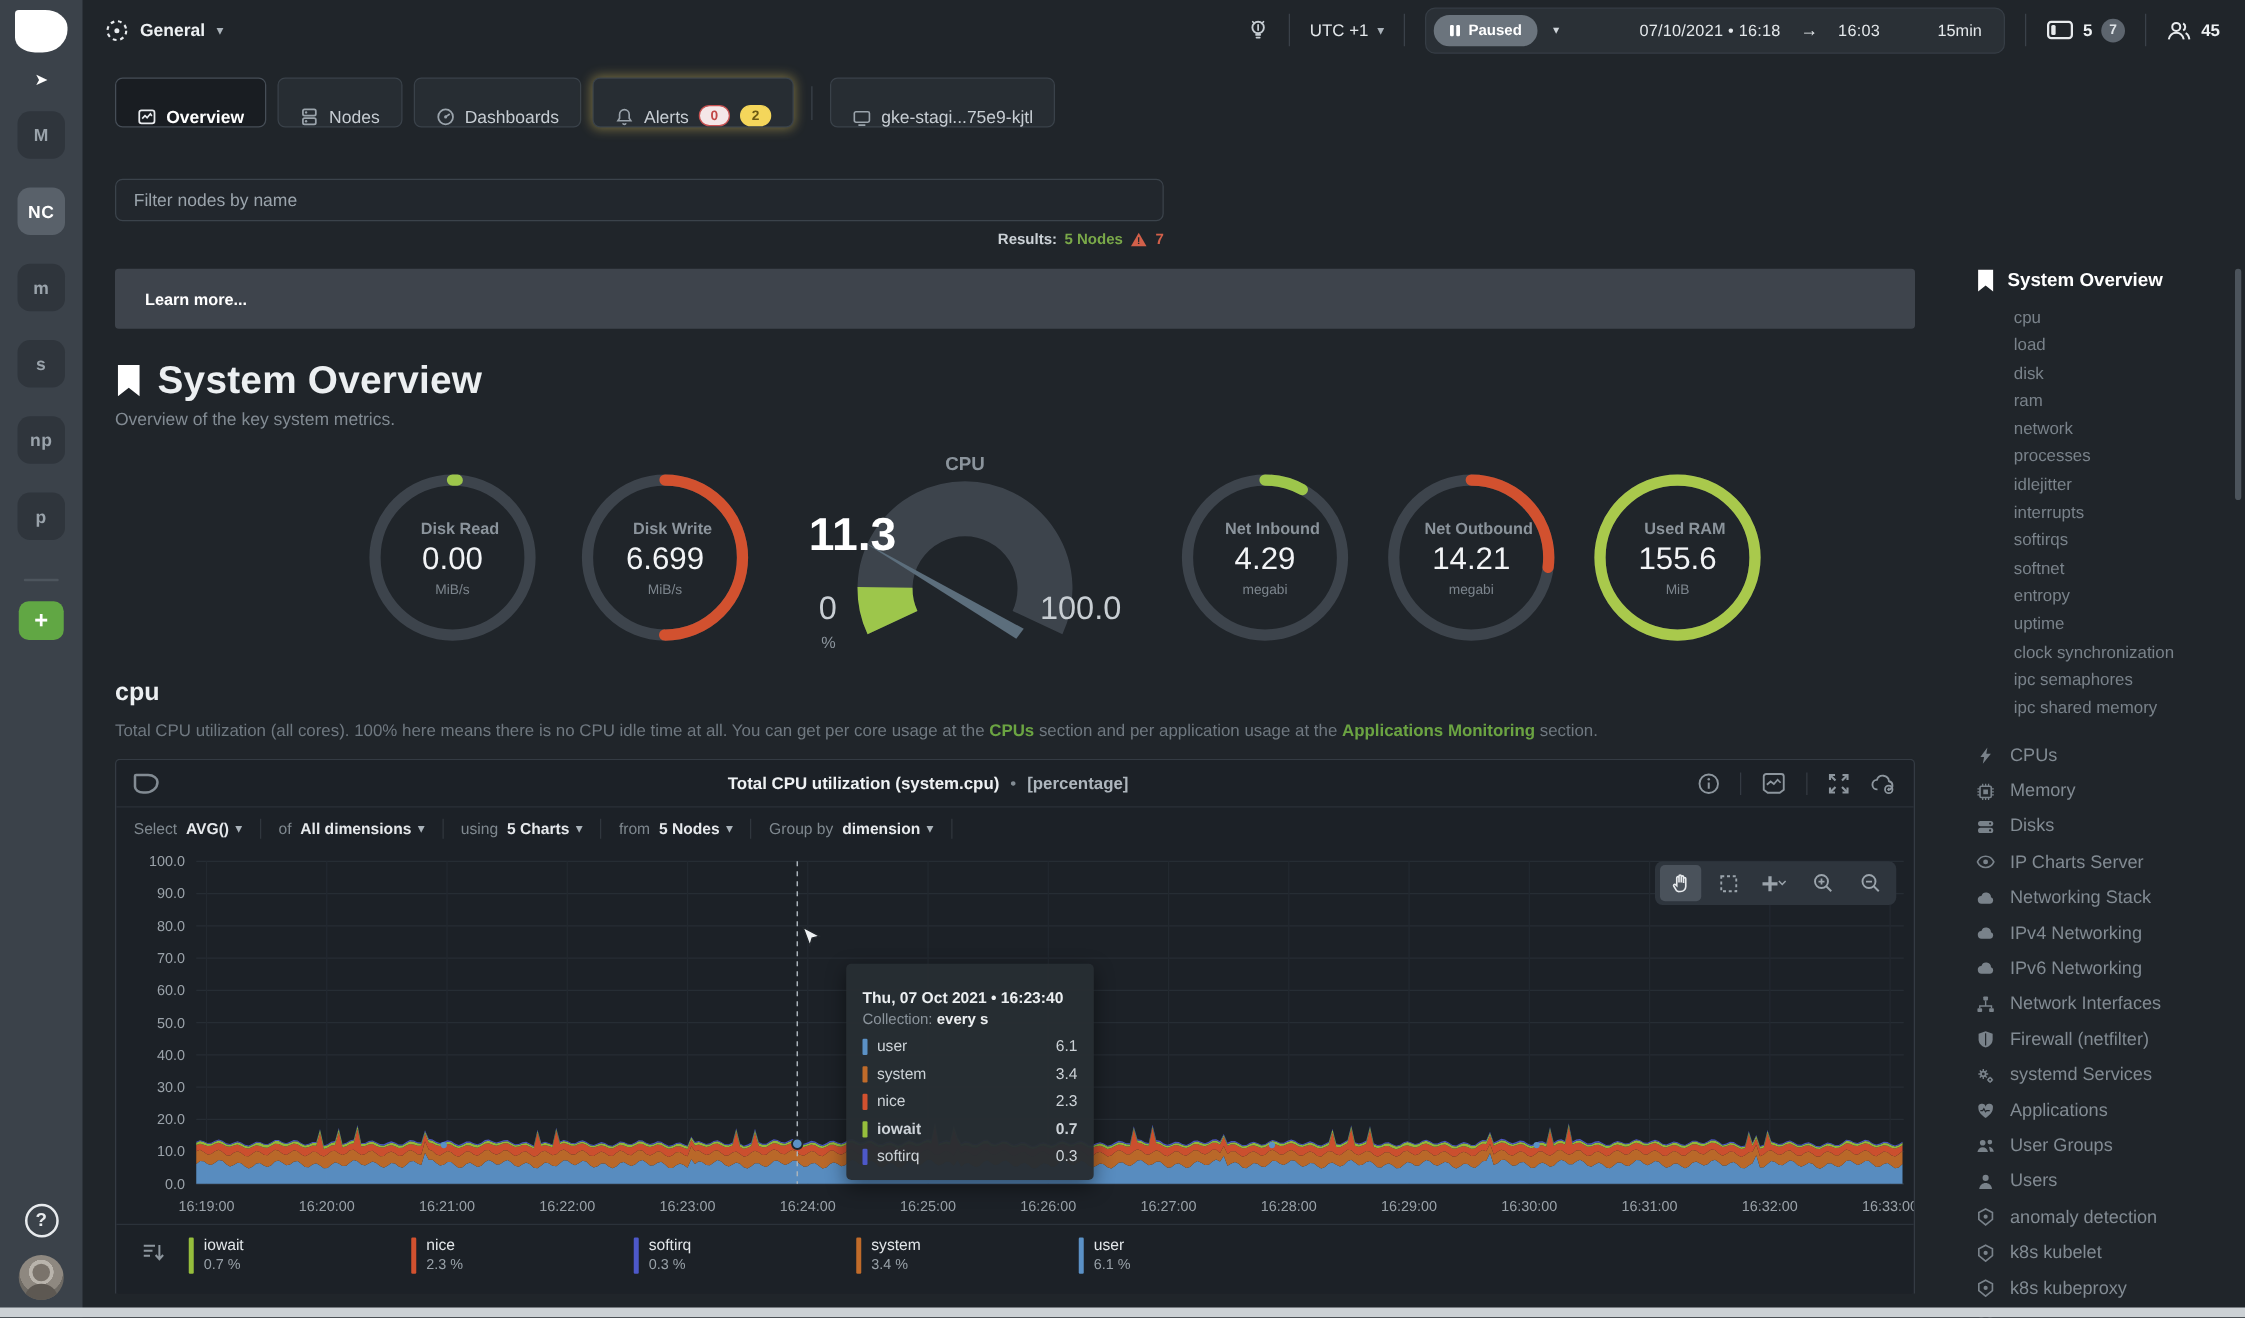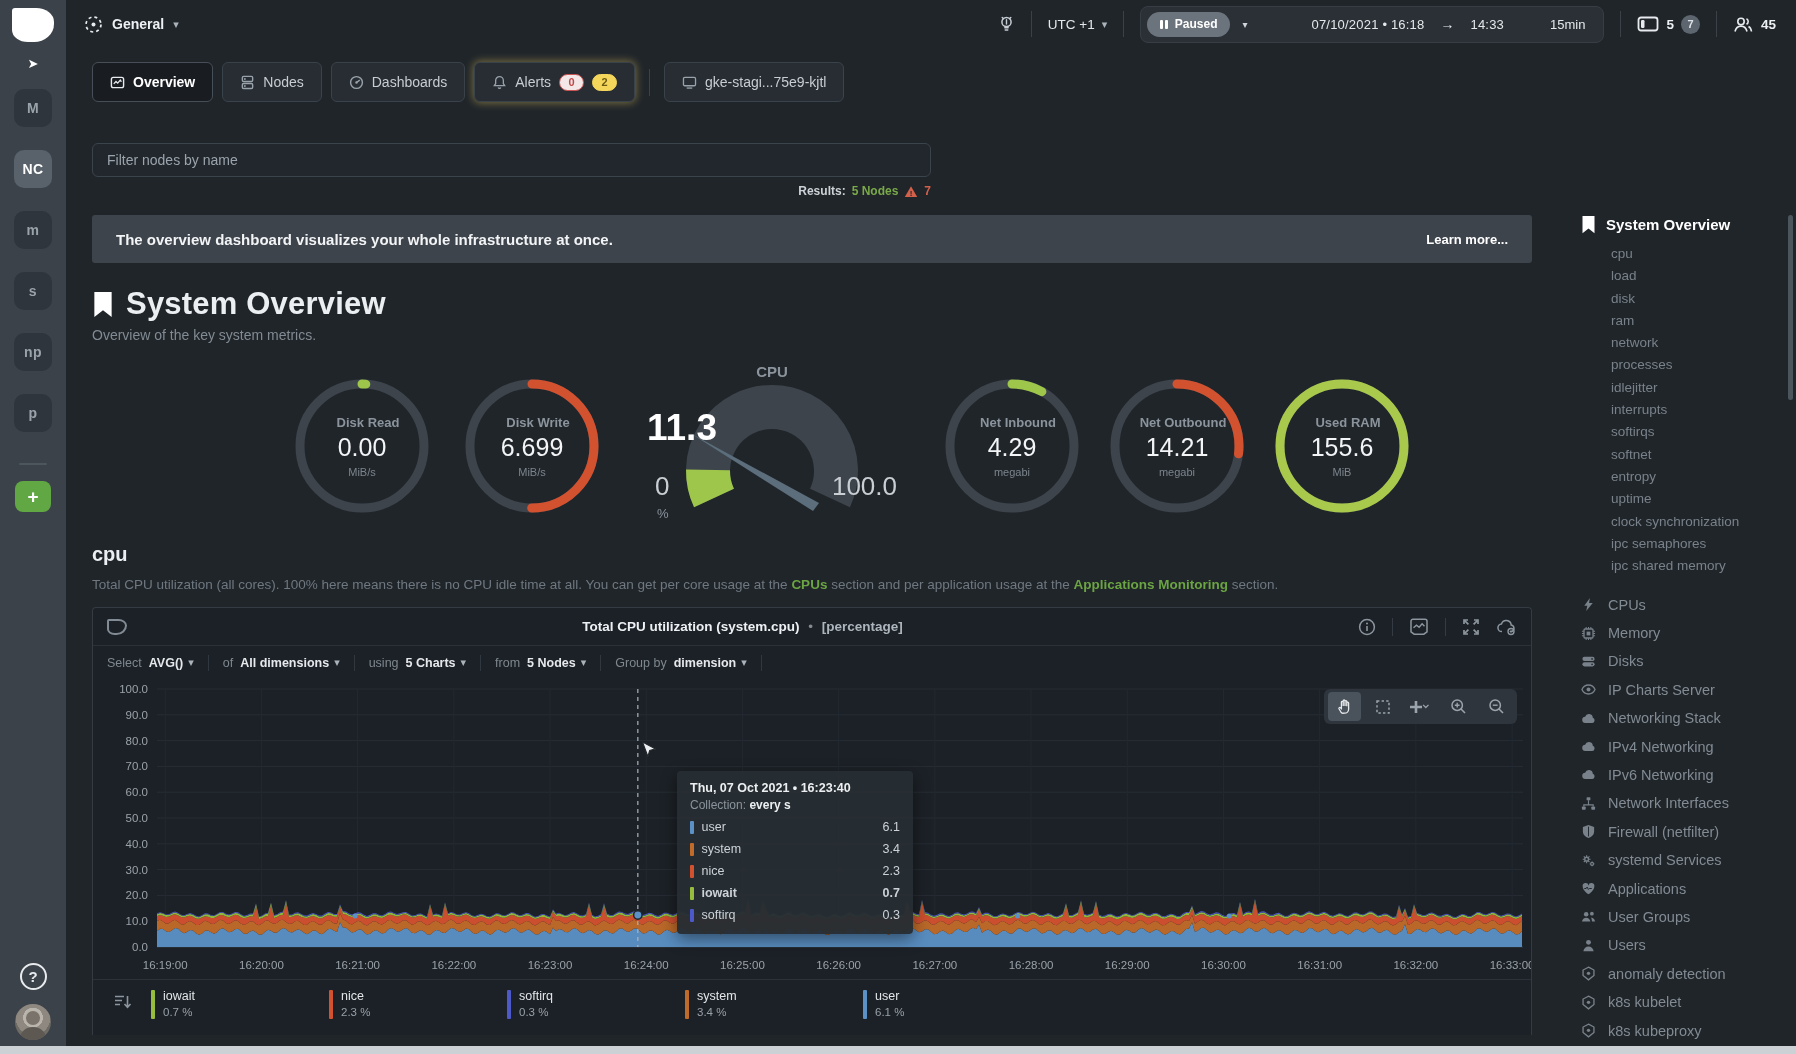--- a/index.html
+++ b/index.html
@@ -38,21 +38,21 @@
   .tg-arrow { color:#e4e8eb; font-size:14px; margin:0 4px; }
   .tg-dur { font-size:13px; color:#e4e8eb; margin-left:34px; }
   .node-count { display:flex; align-items:center; gap:7px; cursor:pointer; }
   .node-count .num { font-size:13.5px; font-weight:bold; color:#eef1f3; }
   .count-badge { width:19px; height:19px; border-radius:50%; background:#5d656e; color:#dfe4e8; font-size:11px; font-weight:bold; display:flex; align-items:center; justify-content:center; }
   .people-count { display:flex; align-items:center; gap:8px; cursor:pointer; }
   .people-count .num { font-size:13.5px; font-weight:bold; color:#eef1f3; }
 
   
   .tabs { position:absolute; left:92px; top:62px; display:flex; align-items:center; gap:9px; z-index:14; }
-  .tab { height:40px; display:flex; align-items:center; gap:8px; padding:0 17px; background:#272d33; border:1px solid #3a424a; border-radius:6px; color:#c7cdd3; font-size:14px; cursor:pointer; white-space:nowrap; }
+  .tab { height:40px; display:flex; align-items:flex-end; gap:8px; padding:0 17px; background:#272d33; border:1px solid #3a424a; border-radius:6px; color:#c7cdd3; font-size:14px; cursor:pointer; white-space:nowrap; }
   .tab .ticon { color:#9aa3ab; display:flex; }
   .tab.active { background:#191d22; color:#ffffff; font-weight:bold; border-color:#464e57; }
   .tab.active .ticon { color:#e8ebee; }
   .tab.alerts-tab { box-shadow:0 0 9px 1px rgba(243,211,95,.42); }
   .badge { min-width:25px; height:17px; border-radius:9px; font-size:11px; font-weight:bold; display:flex; align-items:center; justify-content:center; padding:0 7px; }
   .badge.crit { background:#f4e7e8; border:1.5px solid #c95252; color:#c14747; }
   .badge.warn { background:#f4d65b; border:1.5px solid #f4d65b; color:#6d5b14; }
   .tab-sep { width:1px; height:27px; background:#3a424a; margin:0 5px; }
 
   
@@ -110,21 +110,21 @@
   .cpre { color:#7f888f; margin-right:7px; }
   .cval { color:#e6e9ec; font-weight:bold; }
   .cgroup .chev { margin-left:5px; }
   .csep { width:1px; height:16px; background:#30373e; margin:0 14px; }
 
   .plot-wrap { position:relative; height:300px; }
   .chart-toolbar { position:absolute; top:10px; right:14px; background:#2e353d; border-radius:6px; padding:3px 4px; display:flex; gap:5px; z-index:6; }
   .ct-btn { width:33px; height:29px; border-radius:4px; display:flex; align-items:center; justify-content:center; color:#9ba4ac; cursor:pointer; }
   .ct-btn.active { background:#4a525b; color:#e8ebee; }
 
-  .tooltip { position:absolute; left:584px; top:92px; width:236px; background:rgba(39,45,51,.97); border-radius:4px; padding:10px 13px 12px; box-shadow:0 5px 16px rgba(0,0,0,.45); z-index:7; }
+  .tooltip { position:absolute; left:584px; top:92px; width:198px; background:rgba(39,45,51,.97); border-radius:4px; padding:20px 13px 12px; box-shadow:0 5px 16px rgba(0,0,0,.45); z-index:7; }
   .tt-date { font-size:12.5px; font-weight:bold; color:#eceff1; }
   .tt-coll { font-size:12px; color:#8b949c; margin-top:3px; }
   .tt-coll b { color:#eceff1; }
   .tt-row { display:flex; align-items:center; gap:8px; margin-top:8px; font-size:12.5px; color:#ccd2d7; }
   .tt-swatch { width:3.5px; height:13px; border-radius:1px; flex:none; }
   .tt-val { margin-left:auto; }
   .fake-cursor { position:absolute; left:548px; top:62px; z-index:8; }
 
   .legend { display:flex; align-items:flex-start; border-top:1px solid #2b323a; padding:9px 14px 0 16px; height:56px; }
   .sort-icon { color:#8d969e; margin:4px 18px 0 4px; cursor:pointer; }
@@ -195,21 +195,21 @@
     <div class="paused-pill">
       <span class="bars">
           <i></i>
           <i></i>
         </span>
       <span>Paused</span>
     </div>
     <span class="pp-chev">▾</span>
     <span class="tg-date">07/10/2021 • 16:18</span>
     <span class="tg-arrow">→</span>
-    <span class="tg-date" style="margin-left:0">14:33</span>
+    <span class="tg-date" style="margin-left:0">16:03</span>
     <span class="tg-dur">15min</span>
   </div>
   <div class="tb-divider"></div>
   <div class="node-count">
     <svg width="22" height="16" viewBox="0 0 22 16">
       <rect x="1.5" y="1.5" width="19" height="13" rx="2.5" fill="none" stroke="#e8ebee" stroke-width="1.8"></rect>
       <rect x="4" y="4" width="3.5" height="8" rx="1.2" fill="#e8ebee"></rect>
     </svg>
     <span class="num">5</span>
     <span class="count-badge">7</span>
@@ -287,21 +287,20 @@
     <span class="results-label">Results:</span>
     <span class="results-nodes">5 Nodes</span>
     <svg width="14" height="13" viewBox="0 0 14 13">
       <path d="M7 1.2 13.2 12H.8z" fill="#d2604a"></path>
       <text x="7" y="10.6" font-size="8" font-weight="bold" fill="#20252a" text-anchor="middle">!</text>
     </svg>
     <span class="results-warn">7</span>
   </div>
 
   <div class="banner">
-    <span class="banner-text">The overview dashboard visualizes your whole infrastructure at once.</span>
     <span class="banner-link">Learn more...</span>
   </div>
 
   <div class="section-head">
     <svg width="22" height="27" viewBox="0 0 20 25">
       <path d="M2 1h16v23l-8-6.2L2 24z" fill="#ffffff"></path>
     </svg>
     <span class="section-title">System Overview</span>
   </div>
   <div class="section-sub">Overview of the key system metrics.</div>

